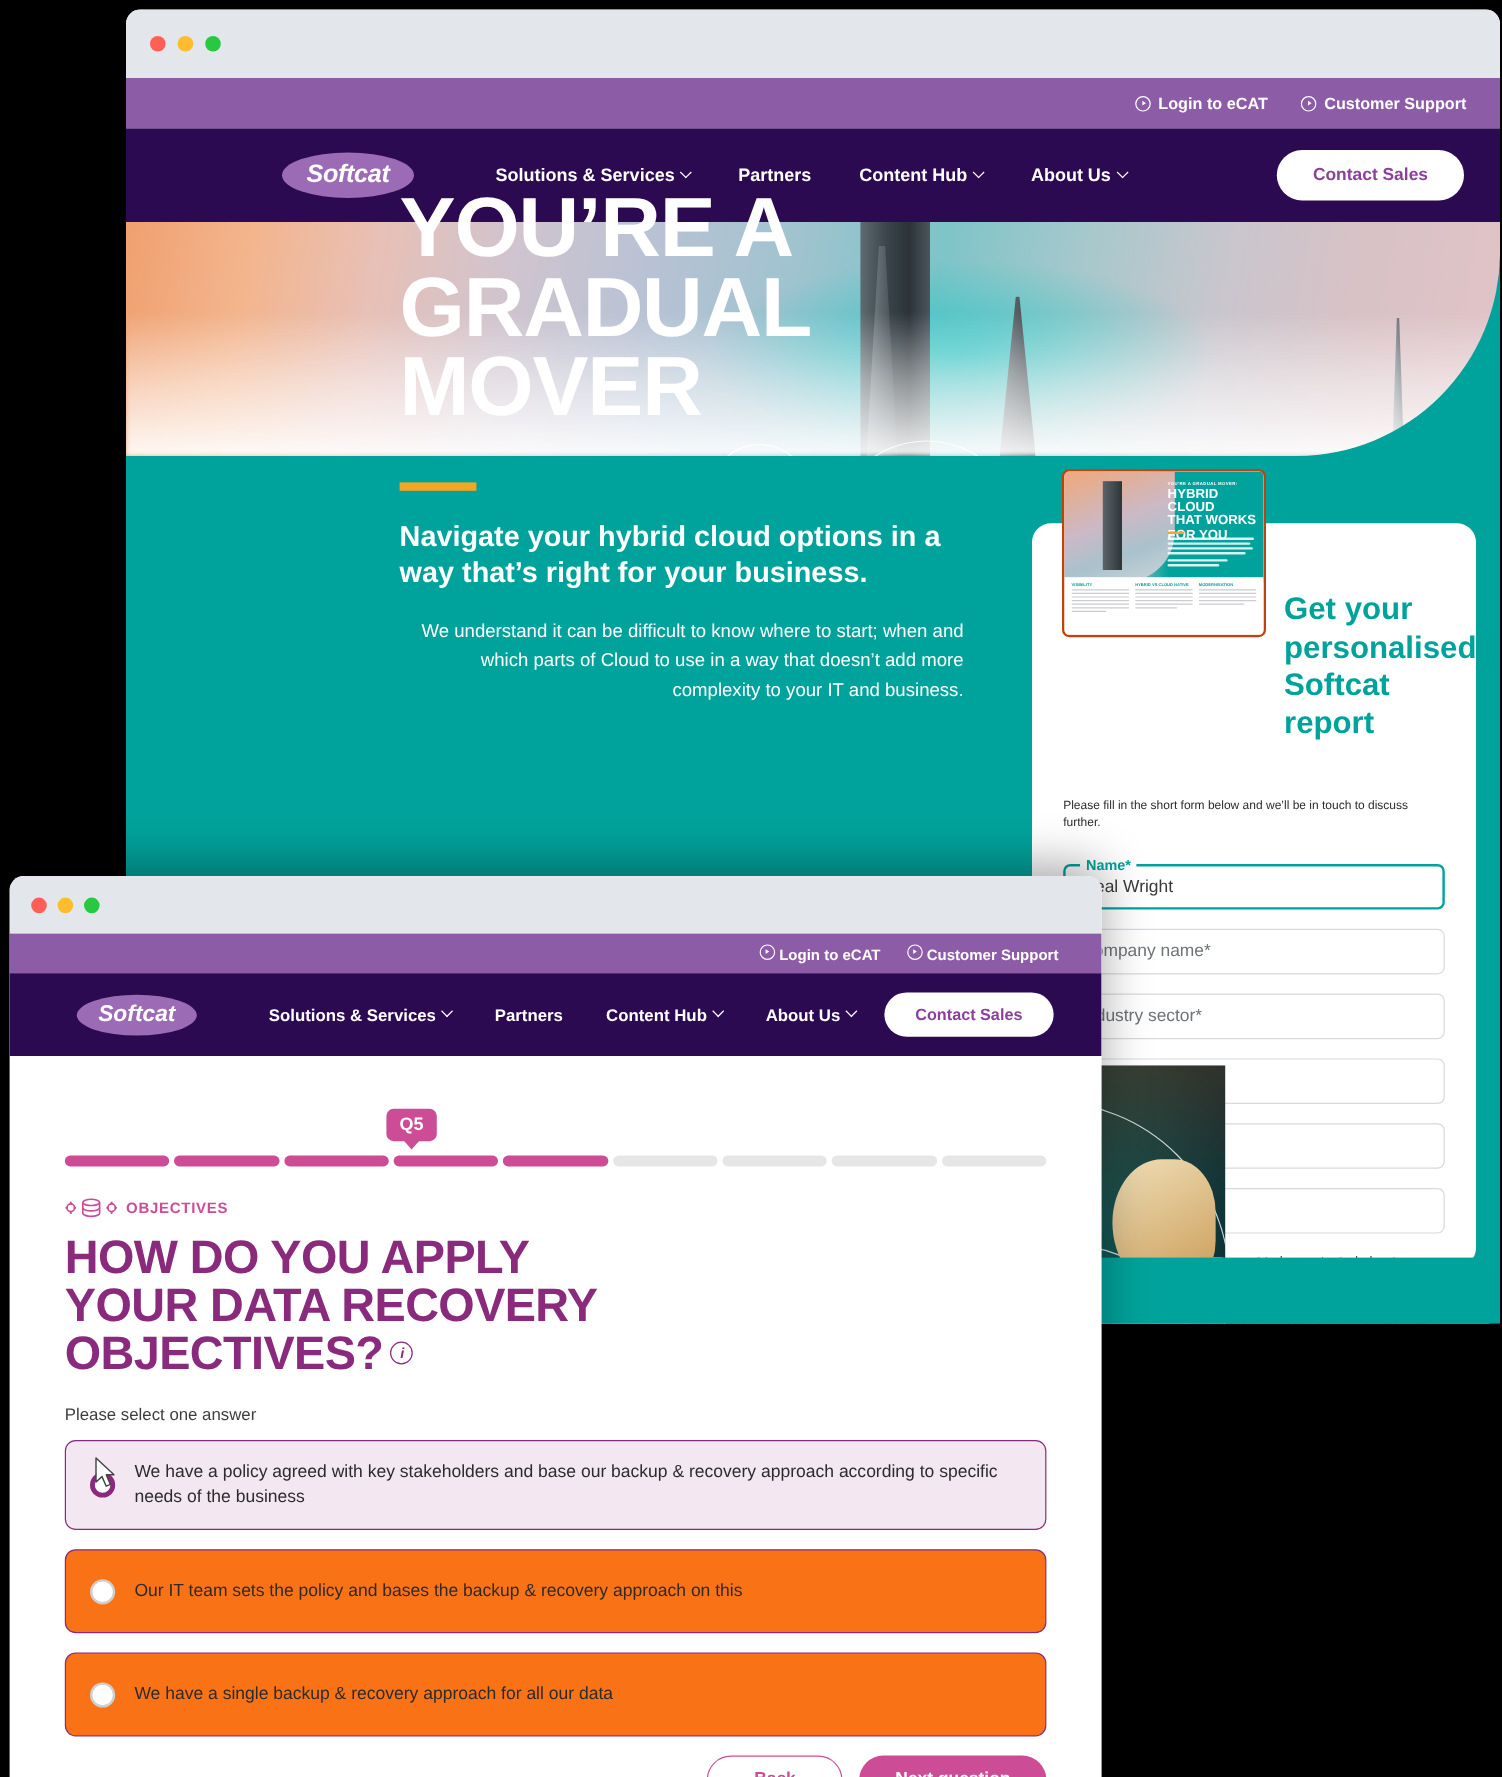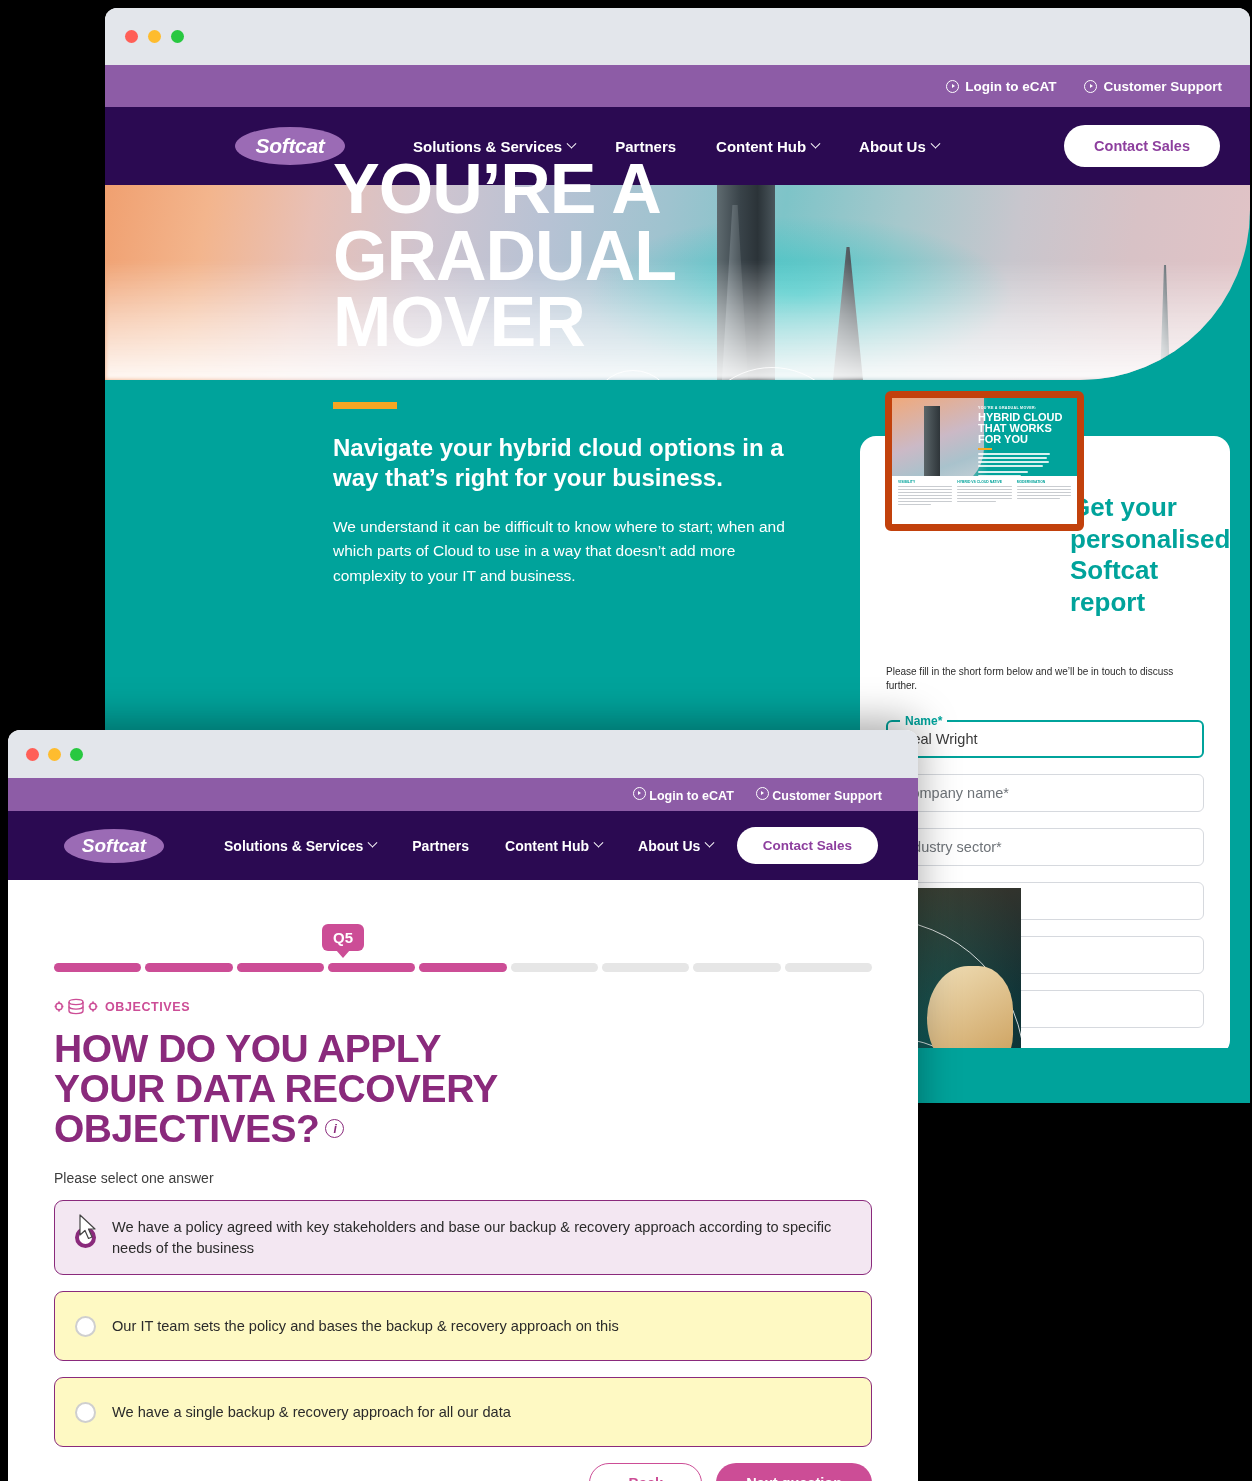--- a/index.html
+++ b/index.html
@@ -115,41 +115,41 @@
   .hero-h1 {
     color:#ffffff; font-weight:800; font-size: 70px; line-height: 0.95;
     letter-spacing: -1px;
   }
   .hero-rule { width: 64px; height: 7px; background:#f5a623; margin-top: 46px; }
   .hero-sub {
     color:#ffffff; font-weight:700; font-size: 24px; line-height:1.25;
     margin-top: 24px;
   }
   .hero-p {
-    color:#ffffff; font-size: 15.5px; line-height: 1.6; margin-top: 22px; font-weight:400;
+    color:#ffffff; font-size: 15.5px; line-height: 1.6; margin-top: 22px; font-weight:400;text-align:right;
   }
 
   
   .reportcard {
     position:absolute; left: 755px; top: 428px;
     width: 370px; height: 620px;
     background:#ffffff; border-radius: 16px;
     padding: 44px 26px 0 26px;
   }
   .report-h {
     color:#00a39b; font-size: 26px; font-weight: 800; line-height:1.22;
     margin-left: 184px; padding-top: 12px;
   }
   .report-intro {
     color:#2c2c2c; font-size:10px; line-height:1.45; margin-top: 46px;
   }
   .brochure {
     position:absolute; left: 780px; top: 383px;
-    width: 199px; height: 140px;
-    border: 7px solid #c2410c; border-radius: 6px;
+    width: 170px; height: 140px;
+    border: 2px solid #c2410c; border-radius: 6px;
     background:#ffffff; overflow:hidden;
   }
   .br-top { position:relative; height: 92px; background: linear-gradient(90deg,#e7b28a 0%, #cfbfc6 30%, #00a39b 52%, #00a39b 100%); }
   .br-photo { position:absolute; left:0; top:0; width:92px; height:92px;
     background: linear-gradient(160deg,#f0a97b,#cbb9c6 45%,#a9c2cc 70%,#cfd6da);
     border-bottom-right-radius: 42px; }
   .br-photo::after { content:""; position:absolute; left:32px; top:8px; width:16px; height:74px;
     background: linear-gradient(90deg,#5a6569,#2e3539); }
   .br-kicker { position:absolute; left:86px; top:8px; color:#fff; font-size:3.6px; font-weight:700; letter-spacing:.3px;}
   .br-title { position:absolute; left:86px; top:14px; color:#fff; font-size:11px; font-weight:800; line-height:1.02; }
@@ -227,21 +227,21 @@
     font-size: 12px; font-weight:700; font-style:italic;
     vertical-align: 9px; margin-left: 6px; cursor:pointer;
   }
   .selecthint { color:#3d3d3d; font-size: 14px; margin-top: 22px; }
 
   .options { margin-top: 14px; }
   .option {
     display:flex; align-items:center; gap: 16px;
     border: 1.6px solid #8a2a7c; border-radius: 9px;
     padding: 16px 20px; margin-bottom: 16px; cursor:pointer;
-    min-height: 70px; background:#fef9c3;
+    min-height: 70px; background:#f97316;
   }
   .option.selected { background:#f3e7f2; }
   .radio {
     flex:0 0 auto; width: 21px; height: 21px; border-radius:50%;
     border: 2px solid #cfcfcf; background:#fff;
   }
   .option.selected .radio { border-color:#8a2a7c; border-width: 4px; }
   .opt-text { color:#2b2b2b; font-size: 14.6px; line-height:1.4; }
 
   .cursor { position:absolute; left: 78px; top: 1214px; width: 22px; height: 28px; pointer-events:none; }

